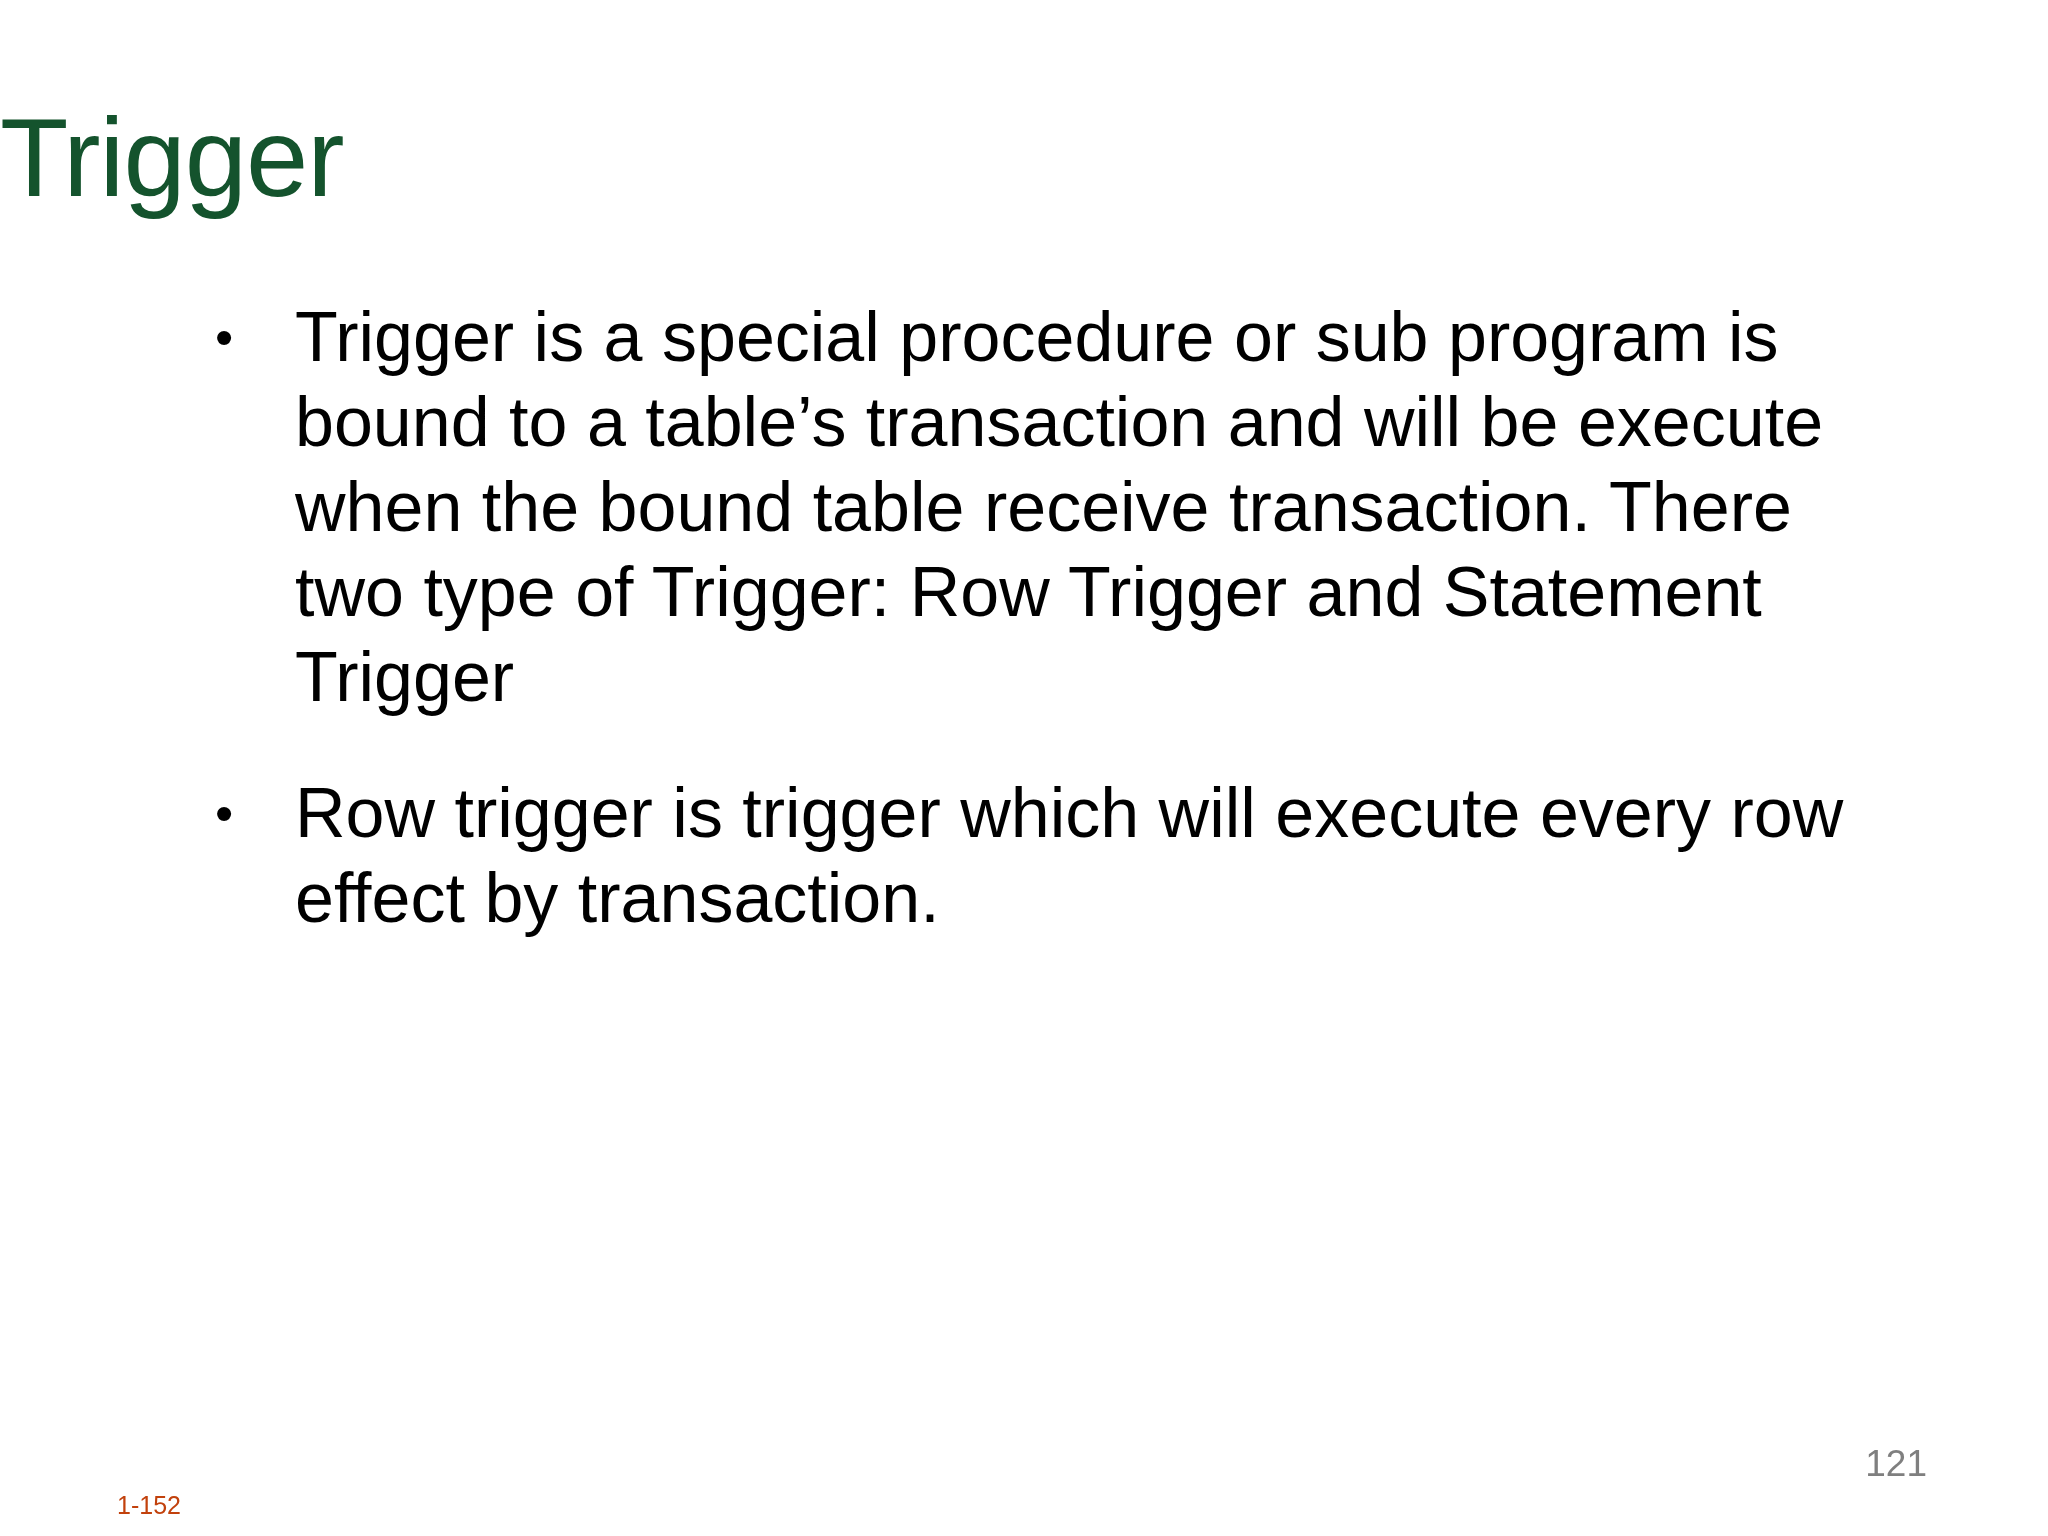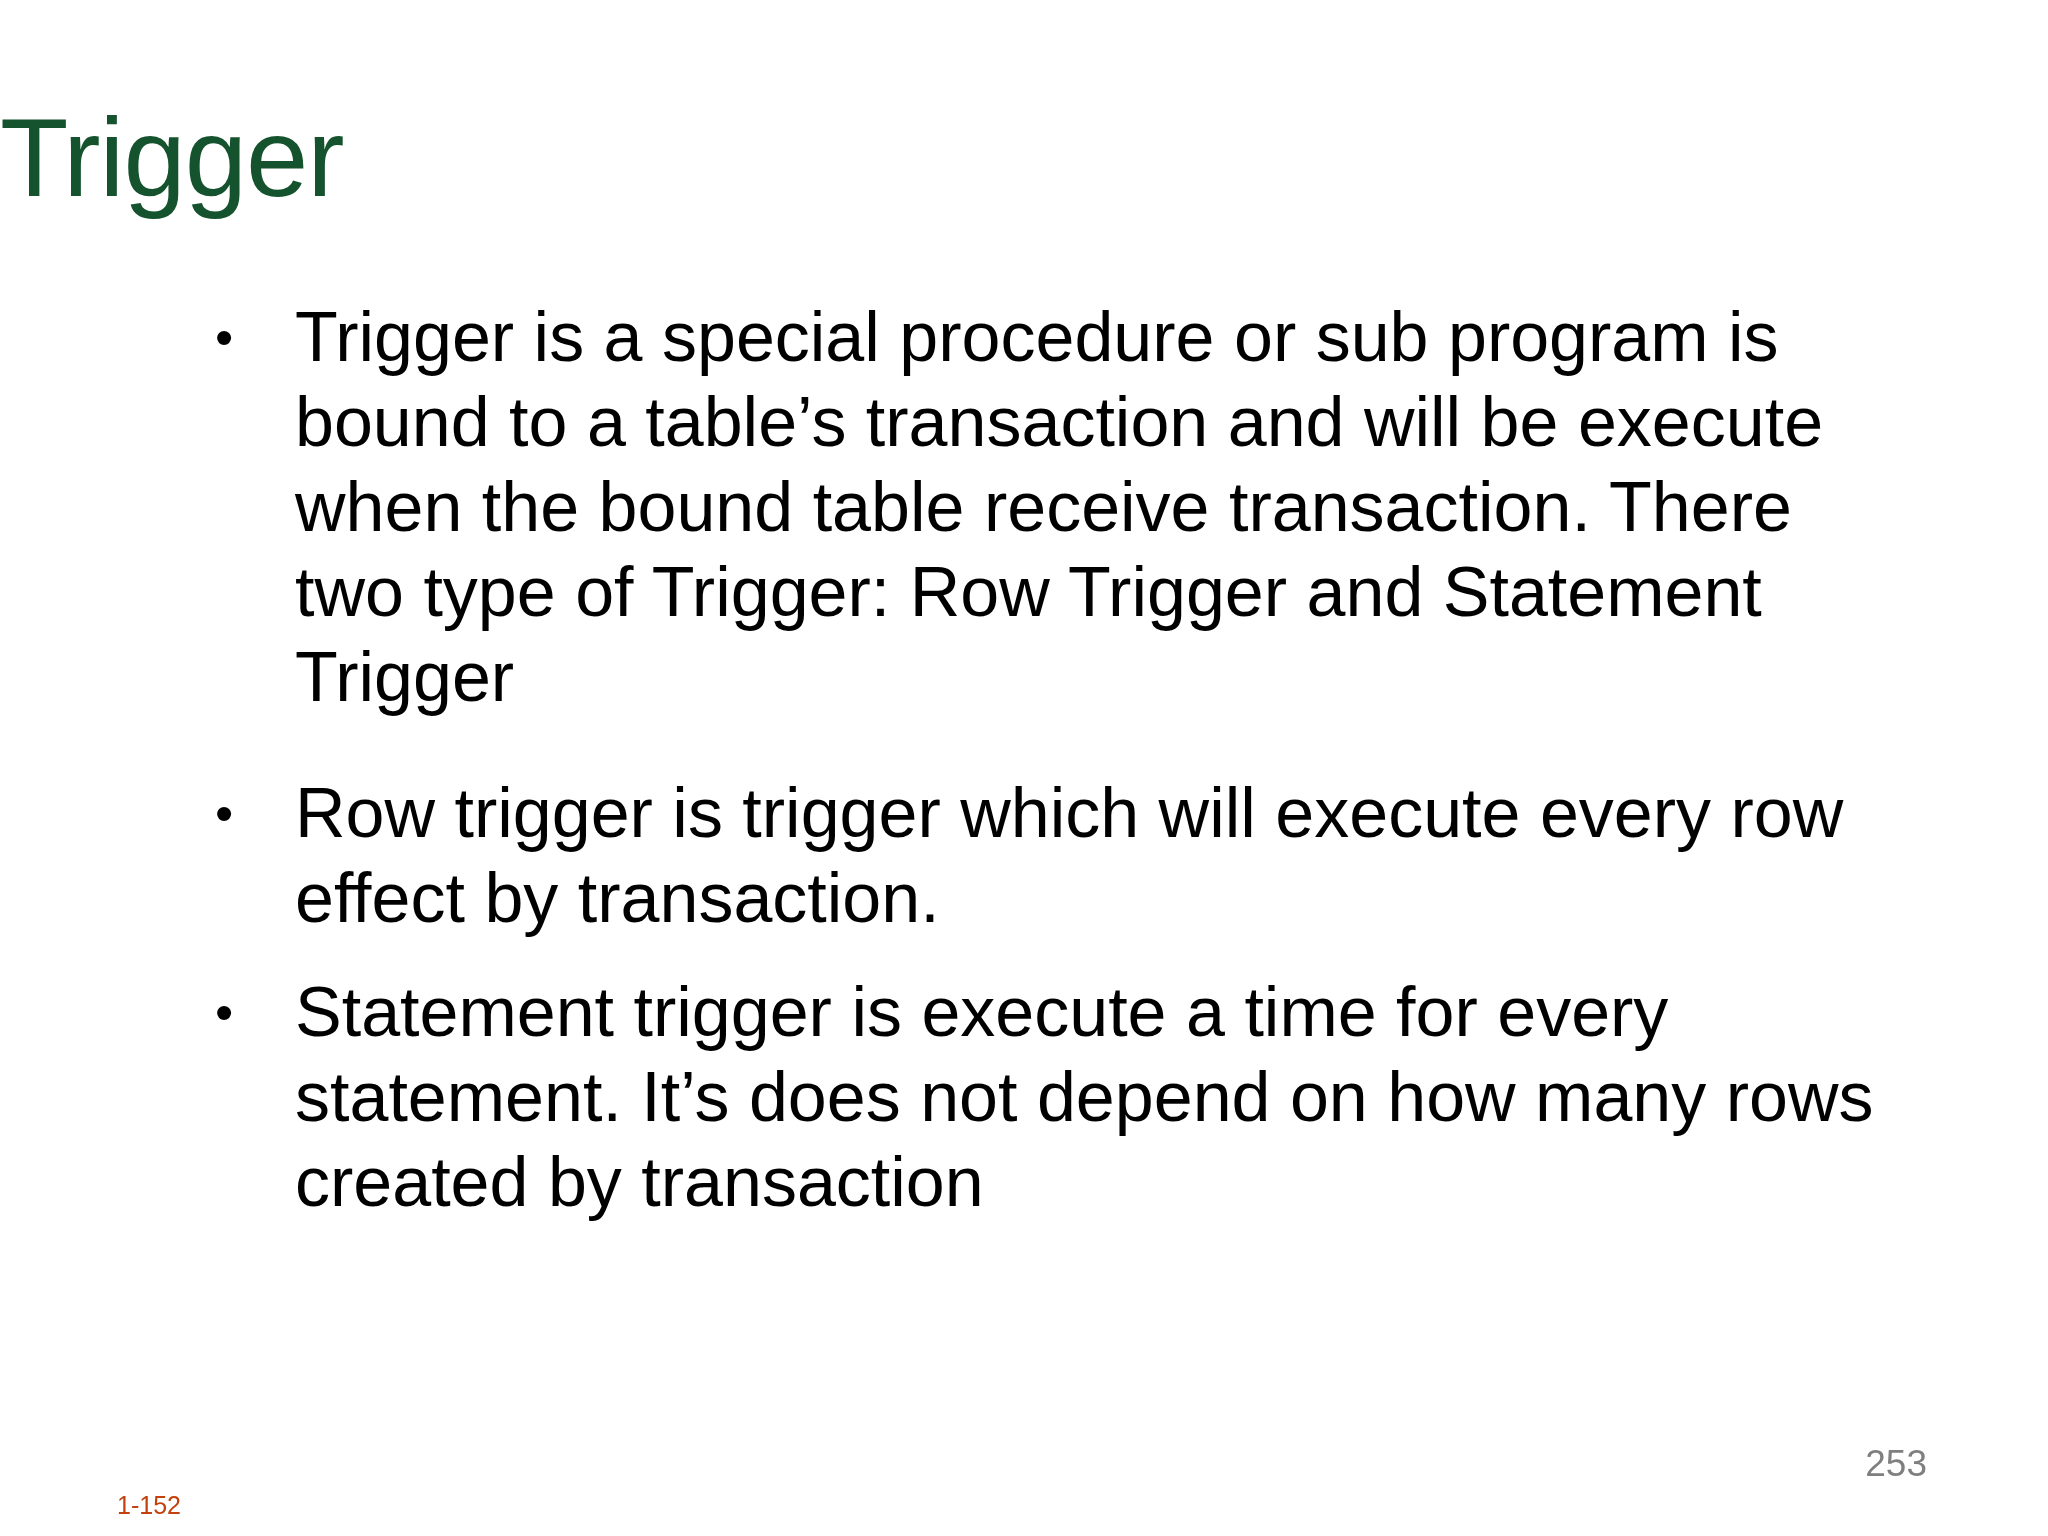--- a/index.html
+++ b/index.html
@@ -89,23 +89,19 @@
 
   <ul class="bullet-list">
     <li class="bullet-item gap-after">
       <span class="bullet-dot"></span>
       <span class="bullet-text">Trigger is a special procedure or sub program is bound to a table’s transaction and will be execute when the bound table receive transaction. There two type of Trigger: Row Trigger and Statement Trigger</span>
     </li>
     <li class="bullet-item small-gap-after">
       <span class="bullet-dot"></span>
       <span class="bullet-text">Row trigger is trigger which will execute every row effect by transaction.</span>
     </li>
-    <li class="bullet-item">
-      <span class="bullet-dot"></span>
-      <span class="bullet-text">Statement trigger is execute a time for every statement. It’s does not depend on how many rows created by transaction</span>
-    </li>
   </ul>
 
-  <div class="page-number">253</div>
+  <div class="page-number">121</div>
 
   <div class="footer-number">1-152</div>
 
 </div>
 
 </body></html>

